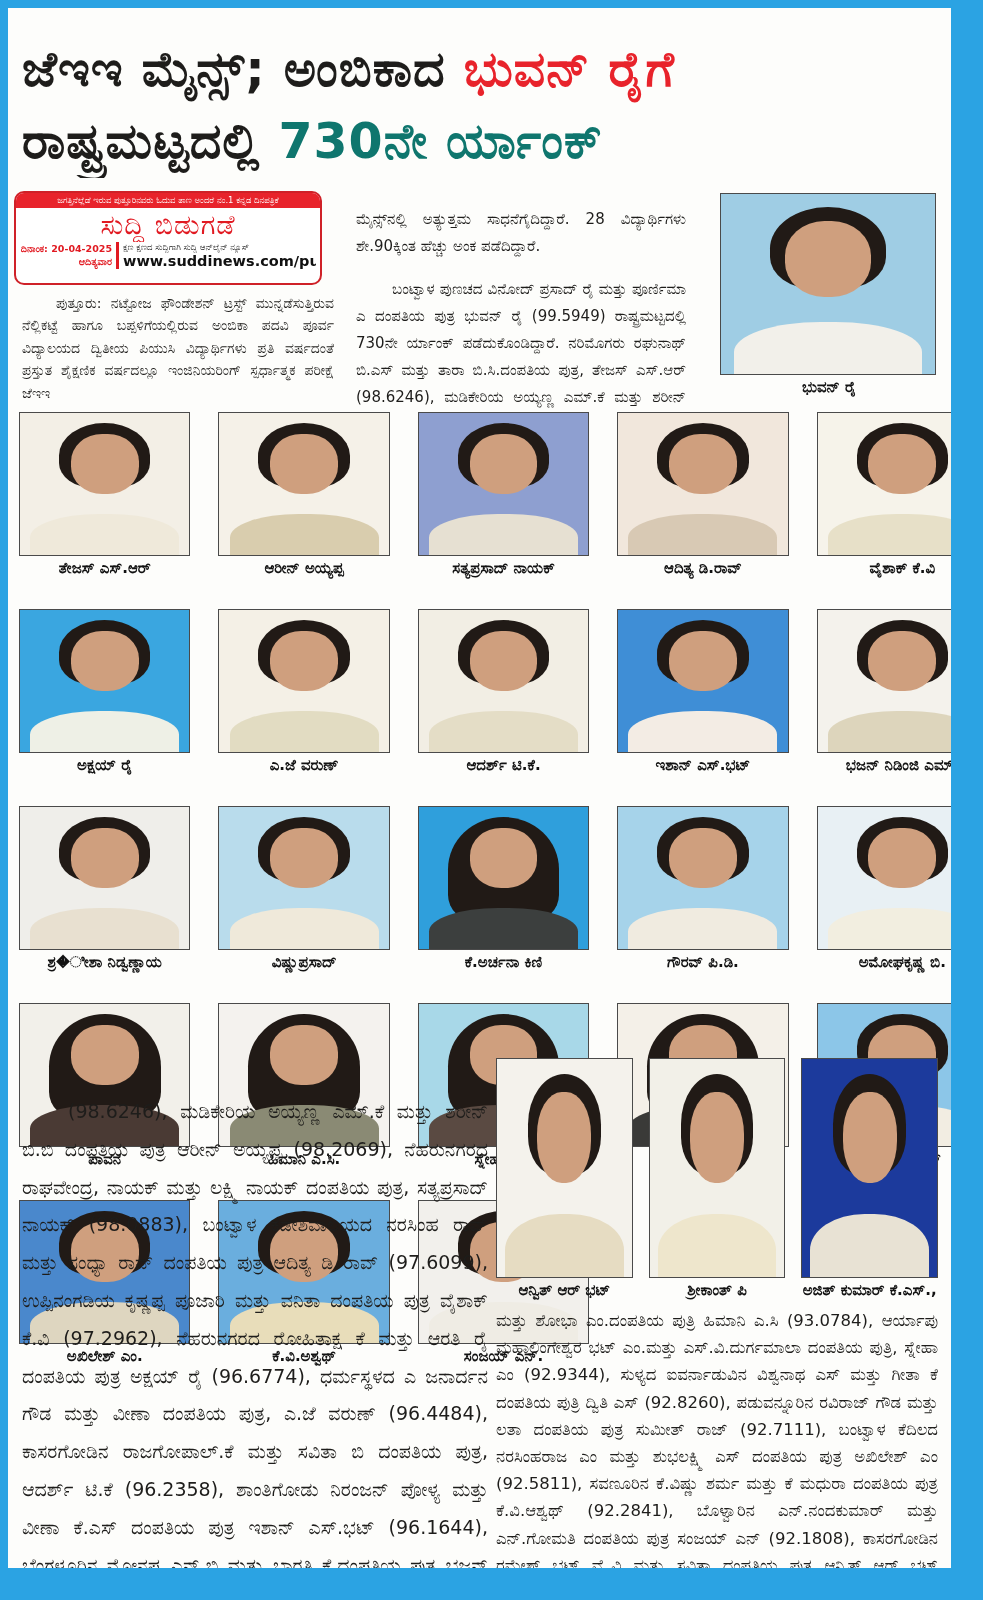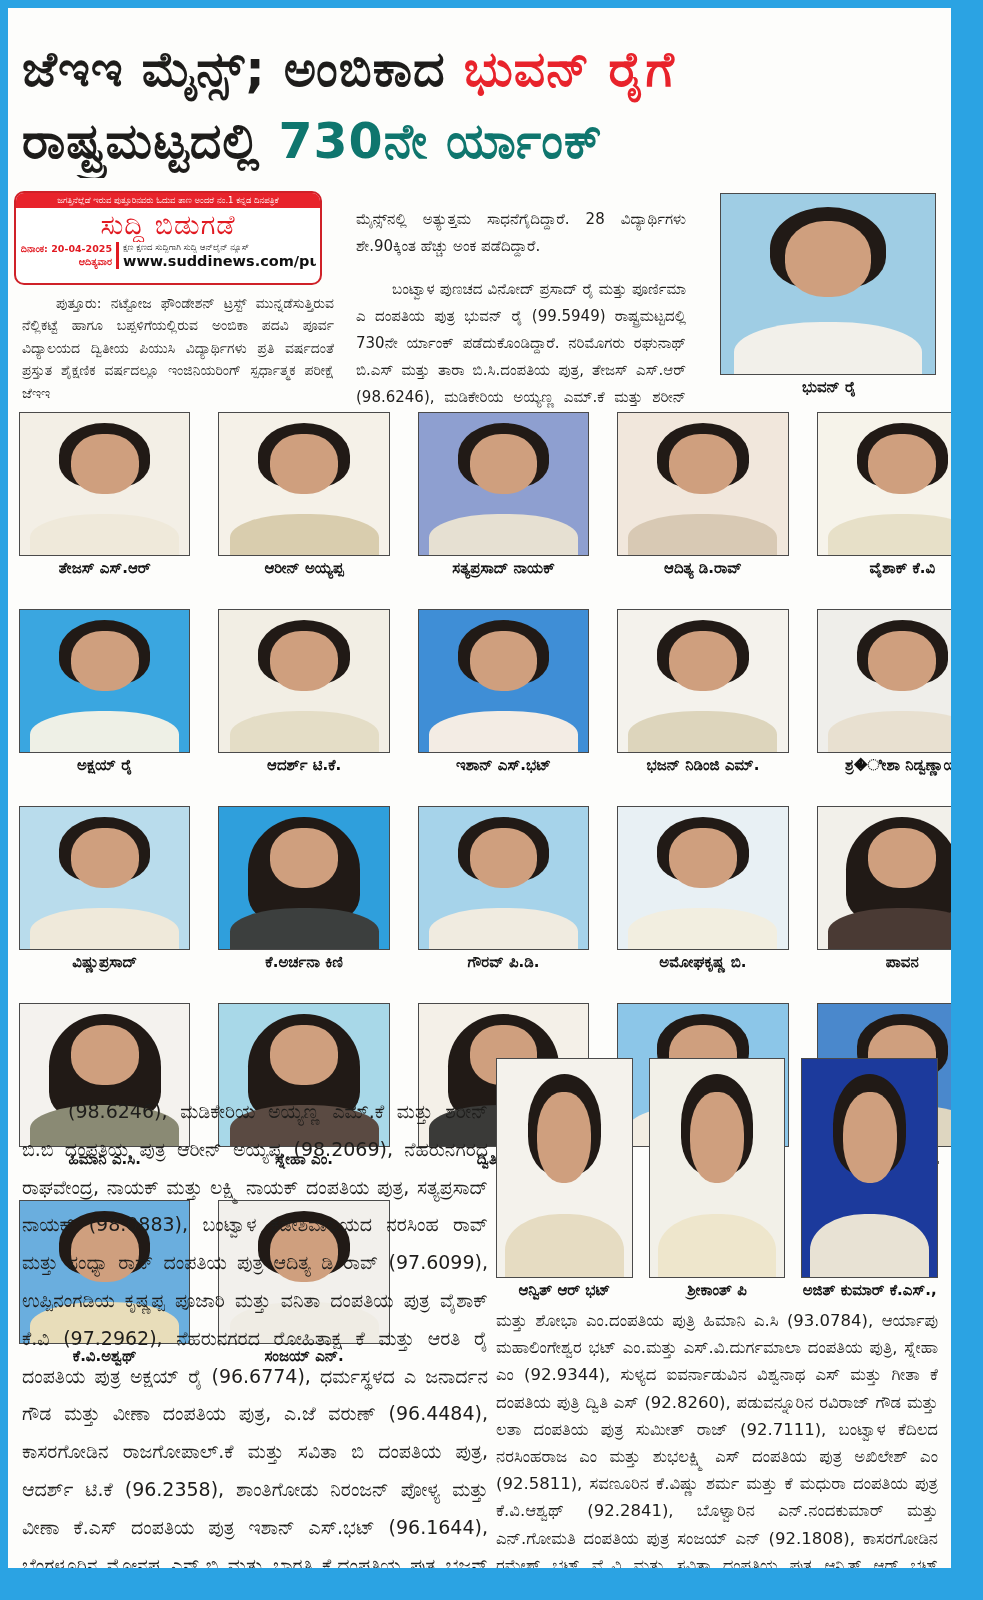--- a/index.html
+++ b/index.html
@@ -157,20 +157,28 @@
 
   <figure class="cell">
     <div class="photo" style="--bg: #3aa6e0; --shirt: #eef0e6;">
       <div class="hair"></div>
       <div class="face"></div>
       <div class="torso"></div>
     </div>
     <figcaption class="caption">ಅಕ್ಷಯ್ ರೈ</figcaption>
   </figure>
 
+  <figure class="cell">
+    <div class="photo" style="--bg: #f4f0e6; --shirt: #e2dcc2;">
+      <div class="hair"></div>
+      <div class="face"></div>
+      <div class="torso"></div>
+    </div>
+    <figcaption class="caption">ಎ.ಜೆ ವರುಣ್</figcaption>
+  </figure>
 
   <figure class="cell">
     <div class="photo" style="--bg: #f2eee4; --shirt: #e4ddc6;">
       <div class="hair"></div>
       <div class="face"></div>
       <div class="torso"></div>
     </div>
     <figcaption class="caption">ಆದರ್ಶ್ ಟಿ.ಕೆ.</figcaption>
   </figure>
 

